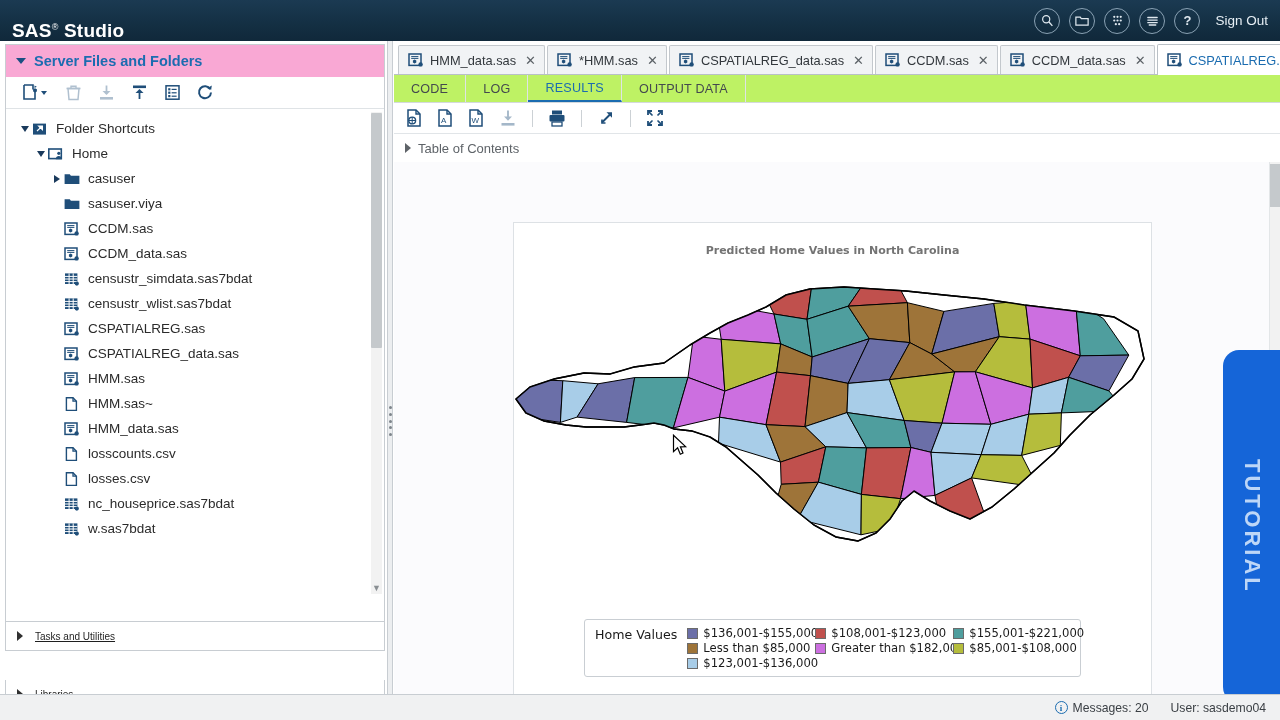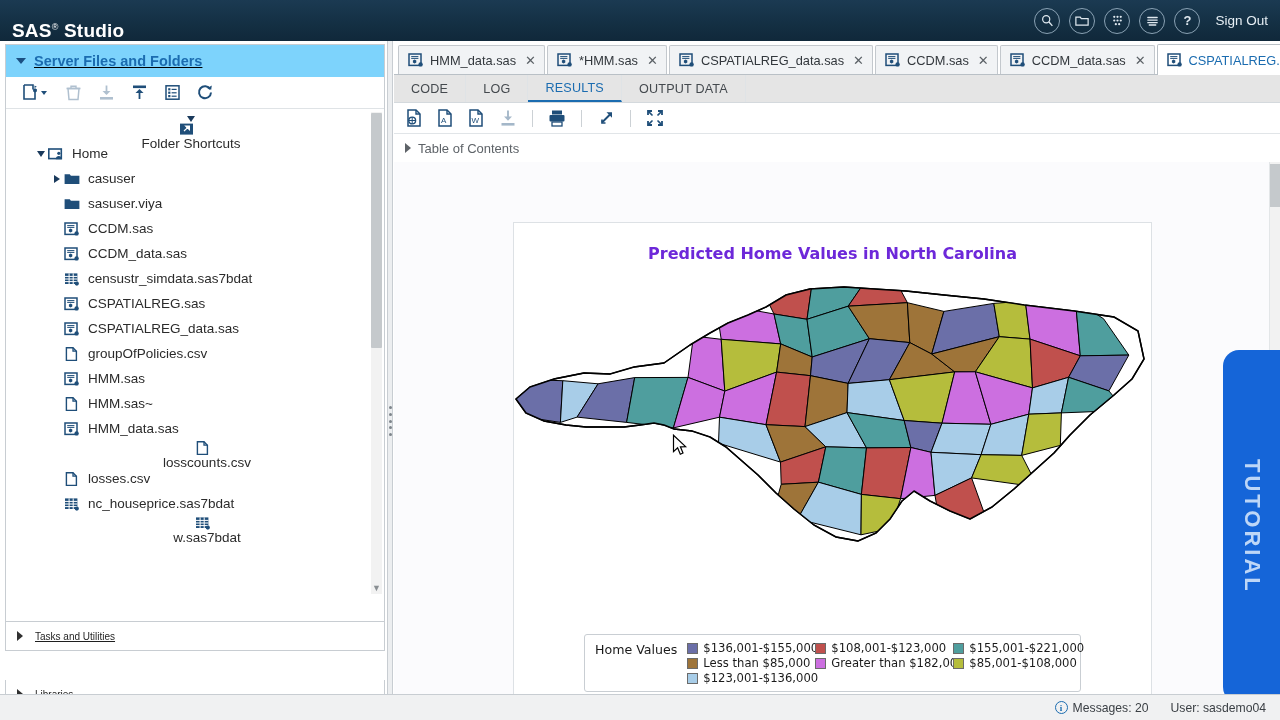--- a/index.html
+++ b/index.html
@@ -37,22 +37,21 @@
   #sidebar {
     position: absolute; top: 41px; left: 0; width: 388px; height: 659px;
     background: #ffffff; border-right: 1px solid #c8cdd2;
   }
   #sfs-panel {
     position: absolute; top: 3px; left: 5px; width: 380px; height: 578px;
     border: 1px solid #c8cdd2; background: #fff;
   }
   #sfs-header {
     height: 32px; display: flex; align-items: center; padding-left: 10px;
-    background: #7dd3fc;
-    text-decoration: underline;
+    background: #f9a8d4;
   }
   .tri {
     width: 0; height: 0; margin-right: 8px;
   }
   .tri-down { border-left: 5px solid transparent; border-right: 5px solid transparent; border-top: 6px solid #1a4f82; }
   .tri-right { border-top: 5px solid transparent; border-bottom: 5px solid transparent; border-left: 6px solid #303030; }
   #sfs-title { color: #1b6cb0; font-size: 14.5px; font-weight: bold; }
   #sfs-toolbar {
     height: 32px; display: flex; align-items: center; gap: 14px;
     padding-left: 16px; border-bottom: 1px solid #dfe3e6;
@@ -131,21 +130,21 @@
     white-space: nowrap;
   }
   .tab.active {
     background: #ffffff; color: #1b6cb0; height: 31px;
     border-color: #b9c0c6; position: relative; top: 1px;
   }
   .tab .tab-x { font-size: 13px; color: #5b6166; margin-left: 3px; }
 
   #subtabs {
     height: 28px; display: flex; align-items: stretch;
-    border-bottom: 1px solid #d4d9dd; background: #e5e5e5;
+    border-bottom: 1px solid #d4d9dd; background: #bef264;
   }
   .subtab {
     display: flex; align-items: center; padding: 0 17px;
     font-size: 12.6px; color: #44494e; border-right: 1px solid #dfe3e6;
     cursor: pointer; letter-spacing: .2px;
   }
   .subtab.active { color: #1b6cb0; border-bottom: 2px solid #1b6cb0; }
 
   #res-toolbar {
     height: 31px; display: flex; align-items: center; gap: 11px;
@@ -161,30 +160,30 @@
 
   #results-area {
     position: absolute; top: 121px; left: 0; right: 0; bottom: 0;
     background: #fbfbfd; overflow: hidden;
   }
   #report-card {
     position: absolute; left: 119px; top: 60px; width: 639px; height: 478px;
     background: #ffffff; border: 1px solid #dde1e5;
   }
   #chart-title {
-    text-align: center; font-size: 16px; font-weight: bold;
-    color: #6d28d9; margin-top: 21px; font-family: "DejaVu Sans", sans-serif;
+    text-align: center; font-size: 11px; font-weight: bold;
+    color: #737373; margin-top: 21px; font-family: "DejaVu Sans", sans-serif;
   }
   #map-holder {
     position: absolute; left: 0; top: 52px; width: 639px; height: 310px;
   }
   #map-holder svg { display: block; width: 100%; height: 100%; }
 
   #legend {
-    position: absolute; left: 70px; bottom: 7px; width: 497px;
+    position: absolute; left: 70px; bottom: 22px; width: 497px;
     border: 1px solid #c9ced3; border-radius: 3px; background: #fff;
     padding: 6px 8px 6px 10px; display: flex; align-items: flex-start;
   }
   #legend-title {
     font-size: 12.6px; color: #1a1a1a; white-space: nowrap;
     padding-top: 1px; margin-right: 10px; font-family: "DejaVu Sans", sans-serif;
   }
   #legend-grid {
     display: grid; grid-template-columns: 124px 134px auto;
     column-gap: 4px; row-gap: 1px; flex: 1;
@@ -343,21 +342,21 @@
       <span class="tb-ico">
         <svg width="19" height="19" viewBox="0 0 19 19">
             <path d="M14.2 6.2A6 6 0 1 0 15 9.5" fill="none" stroke="#1f4e79" stroke-width="2"></path>
             <path d="M15.8 2.4l-.6 4.4-4-1.5z" fill="#1f4e79"></path>
           </svg>
       </span>
     </div>
 
     <div id="tree-wrap">
       <div id="tree">
-          <div class="tree-row" style="padding-left: 12px; flex-direction: column;">
+          <div class="tree-row" style="padding-left: 12px;">
             <span class="tw-tri">
               <span style="width:0;height:0;border-left:4.5px solid transparent;border-right:4.5px solid transparent;border-top:6px solid #1a3a5c;"></span>
             </span>
             <span class="tw-ico">
               <svg width="16" height="14" viewBox="0 0 16 14">
                 <rect x="1" y="1.6" width="13" height="11" fill="#1f4e79"></rect>
                 <path d="M5 9l5-4.6M6.7 4.2H10.4v3.5z" stroke="#fff" stroke-width="1.2" fill="#fff"></path>
               </svg>
             </span>
             <span>Folder Shortcuts</span>
@@ -433,122 +432,129 @@
                 </g>
                 <circle cx="12.8" cy="11.6" r="2.1" fill="#1f4e79"></circle>
               </svg>
             </span>
             <span>censustr_simdata.sas7bdat</span>
           </div>
           <div class="tree-row" style="padding-left: 44px;">
             <span class="tw-tri"></span>
             <span class="tw-ico">
               <svg width="16" height="14" viewBox="0 0 16 14">
-                <rect x="1" y="1" width="12" height="11.4" fill="none" stroke="#1f4e79" stroke-width="1.5"></rect>
-                <path d="M3.2 3.6h7.2M3.2 5.4h7.2" stroke="#1f4e79" stroke-width="1"></path>
-                <path d="M6.6 6.6l1.7 1v2l-1.7 1-1.7-1v-2z" fill="#1f4e79"></path>
-                <circle cx="12.6" cy="11.4" r="2.2" fill="#1f4e79"></circle>
-              </svg>
-            </span>
-            <span>CSPATIALREG.sas</span>
-          </div>
-          <div class="tree-row" style="padding-left: 44px;">
-            <span class="tw-tri"></span>
-            <span class="tw-ico">
-              <svg width="16" height="14" viewBox="0 0 16 14">
-                <rect x="1" y="1" width="12" height="11.4" fill="none" stroke="#1f4e79" stroke-width="1.5"></rect>
-                <path d="M3.2 3.6h7.2M3.2 5.4h7.2" stroke="#1f4e79" stroke-width="1"></path>
-                <path d="M6.6 6.6l1.7 1v2l-1.7 1-1.7-1v-2z" fill="#1f4e79"></path>
-                <circle cx="12.6" cy="11.4" r="2.2" fill="#1f4e79"></circle>
-              </svg>
-            </span>
-            <span>CSPATIALREG_data.sas</span>
-          </div>
-          <div class="tree-row" style="padding-left: 44px;">
-            <span class="tw-tri"></span>
-            <span class="tw-ico">
-              <svg width="16" height="14" viewBox="0 0 16 14">
-                <path d="M2.4 0.8h6.6l3.4 3.4v9.2H2.4z" fill="#fff" stroke="#1f4e79" stroke-width="1.4"></path>
-                <path d="M9 0.8v3.4h3.4" fill="none" stroke="#1f4e79" stroke-width="1.3"></path>
-              </svg>
-            </span>
-            <span>groupOfPolicies.csv</span>
-          </div>
-          <div class="tree-row" style="padding-left: 44px;">
-            <span class="tw-tri"></span>
-            <span class="tw-ico">
-              <svg width="16" height="14" viewBox="0 0 16 14">
-                <rect x="1" y="1" width="12" height="11.4" fill="none" stroke="#1f4e79" stroke-width="1.5"></rect>
-                <path d="M3.2 3.6h7.2M3.2 5.4h7.2" stroke="#1f4e79" stroke-width="1"></path>
-                <path d="M6.6 6.6l1.7 1v2l-1.7 1-1.7-1v-2z" fill="#1f4e79"></path>
-                <circle cx="12.6" cy="11.4" r="2.2" fill="#1f4e79"></circle>
-              </svg>
-            </span>
-            <span>HMM.sas</span>
-          </div>
-          <div class="tree-row" style="padding-left: 44px;">
-            <span class="tw-tri"></span>
-            <span class="tw-ico">
-              <svg width="16" height="14" viewBox="0 0 16 14">
-                <path d="M2.4 0.8h6.6l3.4 3.4v9.2H2.4z" fill="#fff" stroke="#1f4e79" stroke-width="1.4"></path>
-                <path d="M9 0.8v3.4h3.4" fill="none" stroke="#1f4e79" stroke-width="1.3"></path>
-              </svg>
-            </span>
-            <span>HMM.sas~</span>
-          </div>
-          <div class="tree-row" style="padding-left: 44px;">
-            <span class="tw-tri"></span>
-            <span class="tw-ico">
-              <svg width="16" height="14" viewBox="0 0 16 14">
-                <rect x="1" y="1" width="12" height="11.4" fill="none" stroke="#1f4e79" stroke-width="1.5"></rect>
-                <path d="M3.2 3.6h7.2M3.2 5.4h7.2" stroke="#1f4e79" stroke-width="1"></path>
-                <path d="M6.6 6.6l1.7 1v2l-1.7 1-1.7-1v-2z" fill="#1f4e79"></path>
-                <circle cx="12.6" cy="11.4" r="2.2" fill="#1f4e79"></circle>
-              </svg>
-            </span>
-            <span>HMM_data.sas</span>
-          </div>
-          <div class="tree-row" style="padding-left: 44px; flex-direction: column;">
-            <span class="tw-tri"></span>
-            <span class="tw-ico">
-              <svg width="16" height="14" viewBox="0 0 16 14">
-                <path d="M2.4 0.8h6.6l3.4 3.4v9.2H2.4z" fill="#fff" stroke="#1f4e79" stroke-width="1.4"></path>
-                <path d="M9 0.8v3.4h3.4" fill="none" stroke="#1f4e79" stroke-width="1.3"></path>
-              </svg>
-            </span>
-            <span>losscounts.csv</span>
-          </div>
-          <div class="tree-row" style="padding-left: 44px;">
-            <span class="tw-tri"></span>
-            <span class="tw-ico">
-              <svg width="16" height="14" viewBox="0 0 16 14">
-                <path d="M2.4 0.8h6.6l3.4 3.4v9.2H2.4z" fill="#fff" stroke="#1f4e79" stroke-width="1.4"></path>
-                <path d="M9 0.8v3.4h3.4" fill="none" stroke="#1f4e79" stroke-width="1.3"></path>
-              </svg>
-            </span>
-            <span>losses.csv</span>
-          </div>
-          <div class="tree-row" style="padding-left: 44px;">
-            <span class="tw-tri"></span>
-            <span class="tw-ico">
-              <svg width="16" height="14" viewBox="0 0 16 14">
                 <rect x="1" y="1.4" width="12.4" height="10.6" fill="#1f4e79"></rect>
                 <g stroke="#fff" stroke-width="1">
                   <line x1="1" y1="4.4" x2="13.4" y2="4.4"></line>
                   <line x1="1" y1="7" x2="13.4" y2="7"></line>
                   <line x1="1" y1="9.6" x2="13.4" y2="9.6"></line>
                   <line x1="5.1" y1="1.4" x2="5.1" y2="12"></line>
                   <line x1="9.2" y1="1.4" x2="9.2" y2="12"></line>
                 </g>
                 <circle cx="12.8" cy="11.6" r="2.1" fill="#1f4e79"></circle>
               </svg>
             </span>
+            <span>censustr_wlist.sas7bdat</span>
+          </div>
+          <div class="tree-row" style="padding-left: 44px;">
+            <span class="tw-tri"></span>
+            <span class="tw-ico">
+              <svg width="16" height="14" viewBox="0 0 16 14">
+                <rect x="1" y="1" width="12" height="11.4" fill="none" stroke="#1f4e79" stroke-width="1.5"></rect>
+                <path d="M3.2 3.6h7.2M3.2 5.4h7.2" stroke="#1f4e79" stroke-width="1"></path>
+                <path d="M6.6 6.6l1.7 1v2l-1.7 1-1.7-1v-2z" fill="#1f4e79"></path>
+                <circle cx="12.6" cy="11.4" r="2.2" fill="#1f4e79"></circle>
+              </svg>
+            </span>
+            <span>CSPATIALREG.sas</span>
+          </div>
+          <div class="tree-row" style="padding-left: 44px;">
+            <span class="tw-tri"></span>
+            <span class="tw-ico">
+              <svg width="16" height="14" viewBox="0 0 16 14">
+                <rect x="1" y="1" width="12" height="11.4" fill="none" stroke="#1f4e79" stroke-width="1.5"></rect>
+                <path d="M3.2 3.6h7.2M3.2 5.4h7.2" stroke="#1f4e79" stroke-width="1"></path>
+                <path d="M6.6 6.6l1.7 1v2l-1.7 1-1.7-1v-2z" fill="#1f4e79"></path>
+                <circle cx="12.6" cy="11.4" r="2.2" fill="#1f4e79"></circle>
+              </svg>
+            </span>
+            <span>CSPATIALREG_data.sas</span>
+          </div>
+          <div class="tree-row" style="padding-left: 44px;">
+            <span class="tw-tri"></span>
+            <span class="tw-ico">
+              <svg width="16" height="14" viewBox="0 0 16 14">
+                <rect x="1" y="1" width="12" height="11.4" fill="none" stroke="#1f4e79" stroke-width="1.5"></rect>
+                <path d="M3.2 3.6h7.2M3.2 5.4h7.2" stroke="#1f4e79" stroke-width="1"></path>
+                <path d="M6.6 6.6l1.7 1v2l-1.7 1-1.7-1v-2z" fill="#1f4e79"></path>
+                <circle cx="12.6" cy="11.4" r="2.2" fill="#1f4e79"></circle>
+              </svg>
+            </span>
+            <span>HMM.sas</span>
+          </div>
+          <div class="tree-row" style="padding-left: 44px;">
+            <span class="tw-tri"></span>
+            <span class="tw-ico">
+              <svg width="16" height="14" viewBox="0 0 16 14">
+                <path d="M2.4 0.8h6.6l3.4 3.4v9.2H2.4z" fill="#fff" stroke="#1f4e79" stroke-width="1.4"></path>
+                <path d="M9 0.8v3.4h3.4" fill="none" stroke="#1f4e79" stroke-width="1.3"></path>
+              </svg>
+            </span>
+            <span>HMM.sas~</span>
+          </div>
+          <div class="tree-row" style="padding-left: 44px;">
+            <span class="tw-tri"></span>
+            <span class="tw-ico">
+              <svg width="16" height="14" viewBox="0 0 16 14">
+                <rect x="1" y="1" width="12" height="11.4" fill="none" stroke="#1f4e79" stroke-width="1.5"></rect>
+                <path d="M3.2 3.6h7.2M3.2 5.4h7.2" stroke="#1f4e79" stroke-width="1"></path>
+                <path d="M6.6 6.6l1.7 1v2l-1.7 1-1.7-1v-2z" fill="#1f4e79"></path>
+                <circle cx="12.6" cy="11.4" r="2.2" fill="#1f4e79"></circle>
+              </svg>
+            </span>
+            <span>HMM_data.sas</span>
+          </div>
+          <div class="tree-row" style="padding-left: 44px;">
+            <span class="tw-tri"></span>
+            <span class="tw-ico">
+              <svg width="16" height="14" viewBox="0 0 16 14">
+                <path d="M2.4 0.8h6.6l3.4 3.4v9.2H2.4z" fill="#fff" stroke="#1f4e79" stroke-width="1.4"></path>
+                <path d="M9 0.8v3.4h3.4" fill="none" stroke="#1f4e79" stroke-width="1.3"></path>
+              </svg>
+            </span>
+            <span>losscounts.csv</span>
+          </div>
+          <div class="tree-row" style="padding-left: 44px;">
+            <span class="tw-tri"></span>
+            <span class="tw-ico">
+              <svg width="16" height="14" viewBox="0 0 16 14">
+                <path d="M2.4 0.8h6.6l3.4 3.4v9.2H2.4z" fill="#fff" stroke="#1f4e79" stroke-width="1.4"></path>
+                <path d="M9 0.8v3.4h3.4" fill="none" stroke="#1f4e79" stroke-width="1.3"></path>
+              </svg>
+            </span>
+            <span>losses.csv</span>
+          </div>
+          <div class="tree-row" style="padding-left: 44px;">
+            <span class="tw-tri"></span>
+            <span class="tw-ico">
+              <svg width="16" height="14" viewBox="0 0 16 14">
+                <rect x="1" y="1.4" width="12.4" height="10.6" fill="#1f4e79"></rect>
+                <g stroke="#fff" stroke-width="1">
+                  <line x1="1" y1="4.4" x2="13.4" y2="4.4"></line>
+                  <line x1="1" y1="7" x2="13.4" y2="7"></line>
+                  <line x1="1" y1="9.6" x2="13.4" y2="9.6"></line>
+                  <line x1="5.1" y1="1.4" x2="5.1" y2="12"></line>
+                  <line x1="9.2" y1="1.4" x2="9.2" y2="12"></line>
+                </g>
+                <circle cx="12.8" cy="11.6" r="2.1" fill="#1f4e79"></circle>
+              </svg>
+            </span>
             <span>nc_houseprice.sas7bdat</span>
           </div>
-          <div class="tree-row" style="padding-left: 44px; flex-direction: column;">
+          <div class="tree-row" style="padding-left: 44px;">
             <span class="tw-tri"></span>
             <span class="tw-ico">
               <svg width="16" height="14" viewBox="0 0 16 14">
                 <rect x="1" y="1.4" width="12.4" height="10.6" fill="#1f4e79"></rect>
                 <g stroke="#fff" stroke-width="1">
                   <line x1="1" y1="4.4" x2="13.4" y2="4.4"></line>
                   <line x1="1" y1="7" x2="13.4" y2="7"></line>
                   <line x1="1" y1="9.6" x2="13.4" y2="9.6"></line>
                   <line x1="5.1" y1="1.4" x2="5.1" y2="12"></line>
                   <line x1="9.2" y1="1.4" x2="9.2" y2="12"></line>

